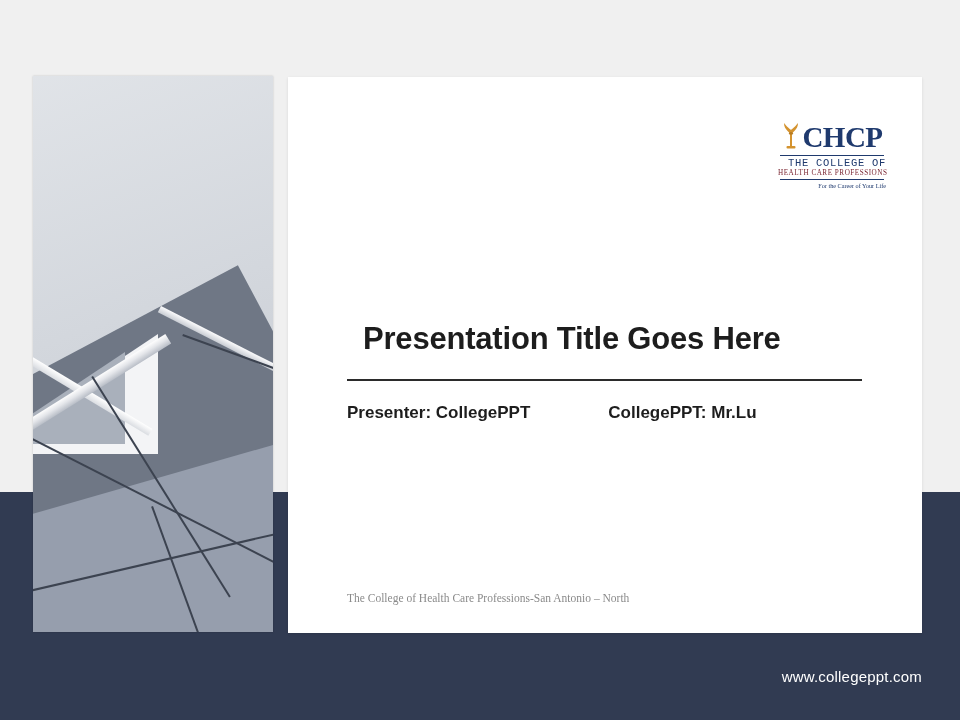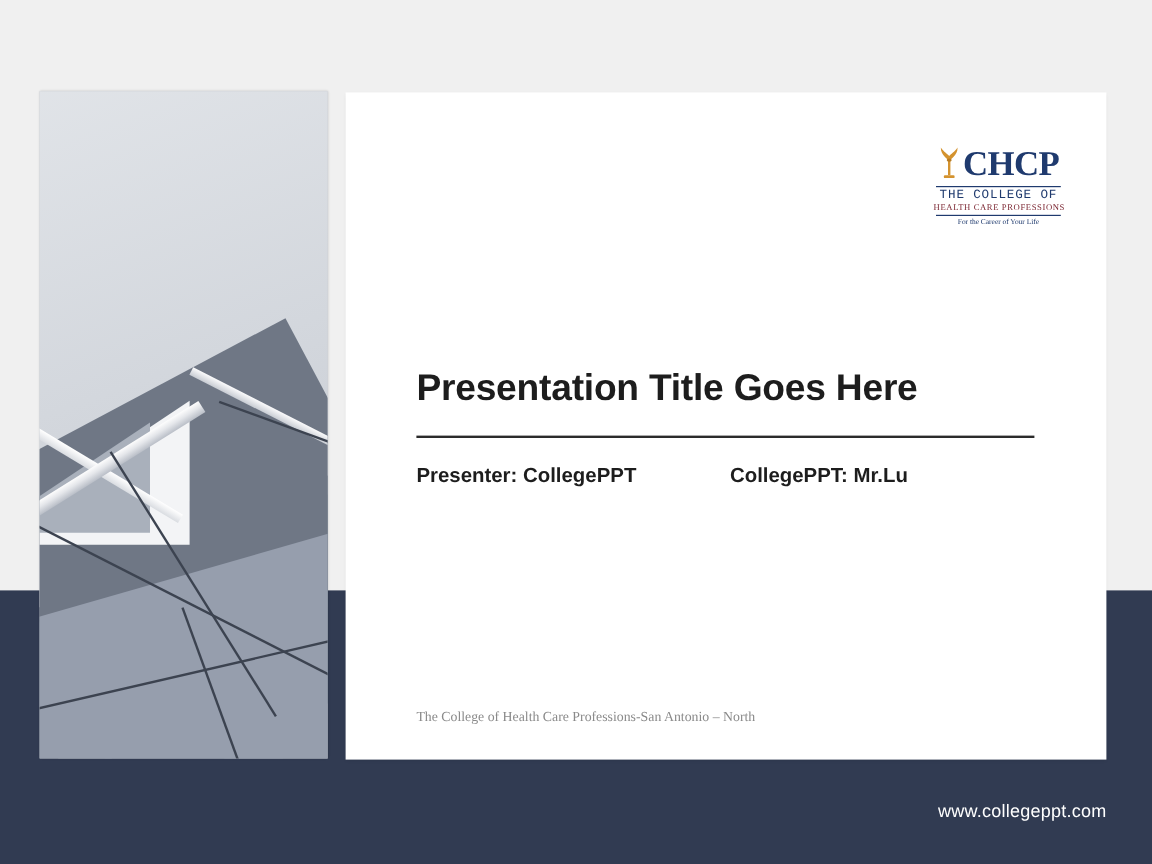--- a/index.html
+++ b/index.html
@@ -136,21 +136,21 @@
     background: #ffffff;
     box-shadow: 0 1px 3px rgba(0,0,0,0.10);
   }
 
   
   #logo {
     position: absolute;
     right: 36px;
     top: 44px;
     width: 108px;
-    text-align: center;
+    text-align: right;
     line-height: 1;
   }
   #logo-top {
     display: flex;
     align-items: flex-end;
     justify-content: center;
     gap: 1px;
   }
   #logo-mark {
     display: block;
@@ -198,21 +198,21 @@
   }
 
   
   #title-block {
     position: absolute;
     left: 59px;
     top: 228px;
     width: 520px;
   }
   #slide-title {
-    margin: 0;
+    margin: 16px;
     font-size: 31px;
     font-weight: 700;
     color: #1d1d1d;
     letter-spacing: -0.2px;
     white-space: nowrap;
   }
   #title-divider {
     margin-top: 22px;
     width: 515px;
     height: 2px;

